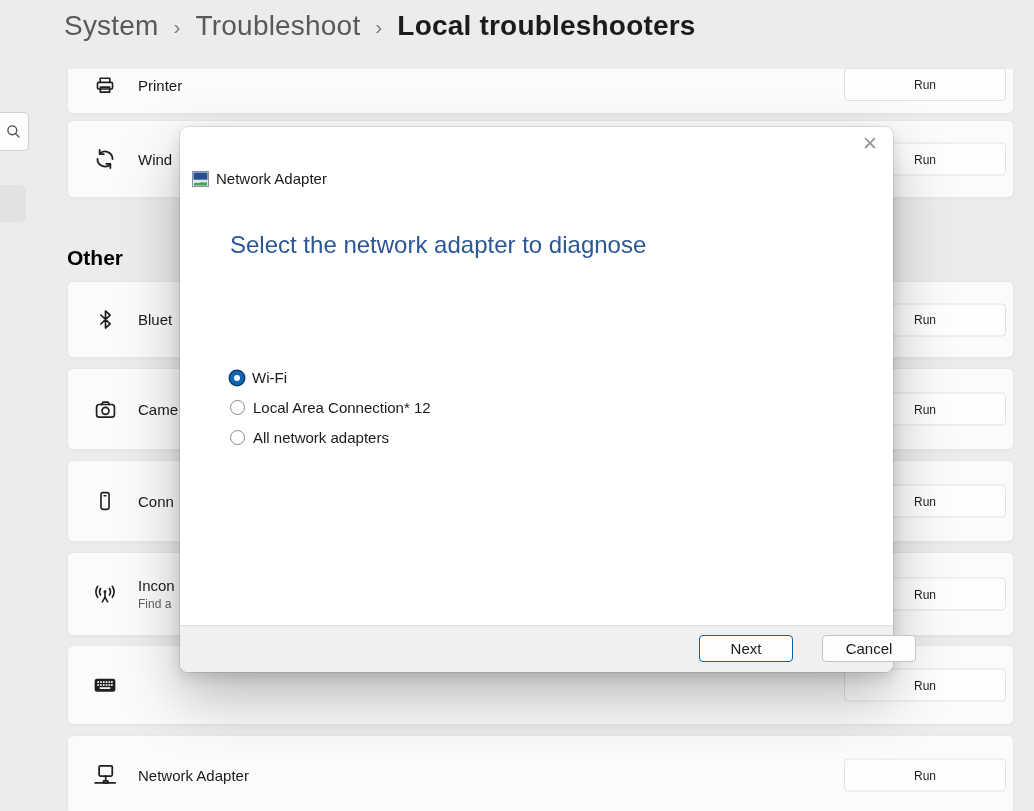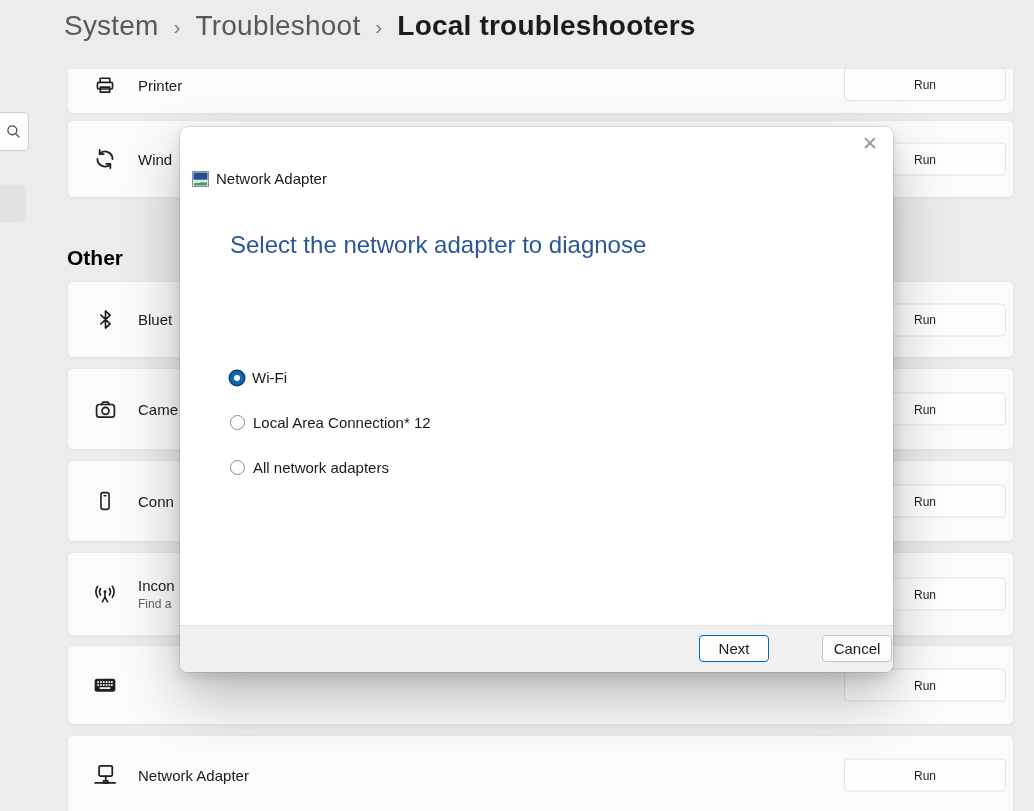--- a/index.html
+++ b/index.html
@@ -36,28 +36,28 @@
 
   
   .dialog { position:absolute; left:180px; top:127px; width:713px; height:545px; background:#ffffff;
             border-radius:8px; box-shadow:0 0 0 1px rgba(0,0,0,.09), 0 26px 58px rgba(0,0,0,.26), 0 6px 14px rgba(0,0,0,.12); z-index:10; }
   .dlg-close { position:absolute; top:5px; right:11px; width:24px; height:24px; border:none; background:transparent;
                font-size:19px; color:#9b9b9b; cursor:pointer; font-family:inherit; line-height:24px; text-align:center; padding:0; }
   .dlg-titlebar { position:absolute; left:12px; top:43px; display:flex; align-items:center; gap:7px; }
   .dlg-title { font-size:15px; color:#1a1a1a; }
   .dlg-heading { position:absolute; left:50px; top:104px; font-size:24px; color:#2b5797; font-weight:400; }
   .dlg-instruction { position:absolute; left:50px; top:154px; font-size:15px; color:#1a1a1a; }
-  .radio-group { position:absolute; left:50px; top:242px; display:flex; flex-direction:column; gap:28px; }
+  .radio-group { position:absolute; left:50px; top:242px; display:flex; flex-direction:column; gap:13px; }
   .radio-row { display:flex; align-items:center; gap:8px; cursor:pointer; }
   .radio-dot { width:15px; height:15px; border-radius:50%; background:#fff; border:1px solid #8a8a8a; flex:0 0 15px; }
   .radio-row.checked .radio-dot { border:4px solid #1066b0; box-shadow:0 0 0 1.5px #0d3d70; width:14px; height:14px; flex-basis:14px; }
   .radio-label { font-size:15px; color:#1a1a1a; }
   .dlg-footer { position:absolute; left:0; bottom:0; width:100%; height:47px; background:#f0f0f0;
                 border-top:1px solid #e3e3e3; border-radius:0 0 8px 8px; }
-  .dlg-btn { position:absolute; top:9px; width:70px; height:27px; background:#fdfdfd; border-radius:4px;
+  .dlg-btn { position:absolute; top:9px; width:94px; height:27px; background:#fdfdfd; border-radius:4px;
              font-size:15px; color:#1a1a1a; font-family:inherit; cursor:pointer;
              display:flex; align-items:center; justify-content:center; }
   .dlg-btn.primary { left:519px; border:1px solid #0067b8; }
   .dlg-btn.secondary { left:615px; border:1px solid #c4c4c4;margin-left:27px; }
 </style>
 </head>
 <body>
 
 <div class="stage">
 

